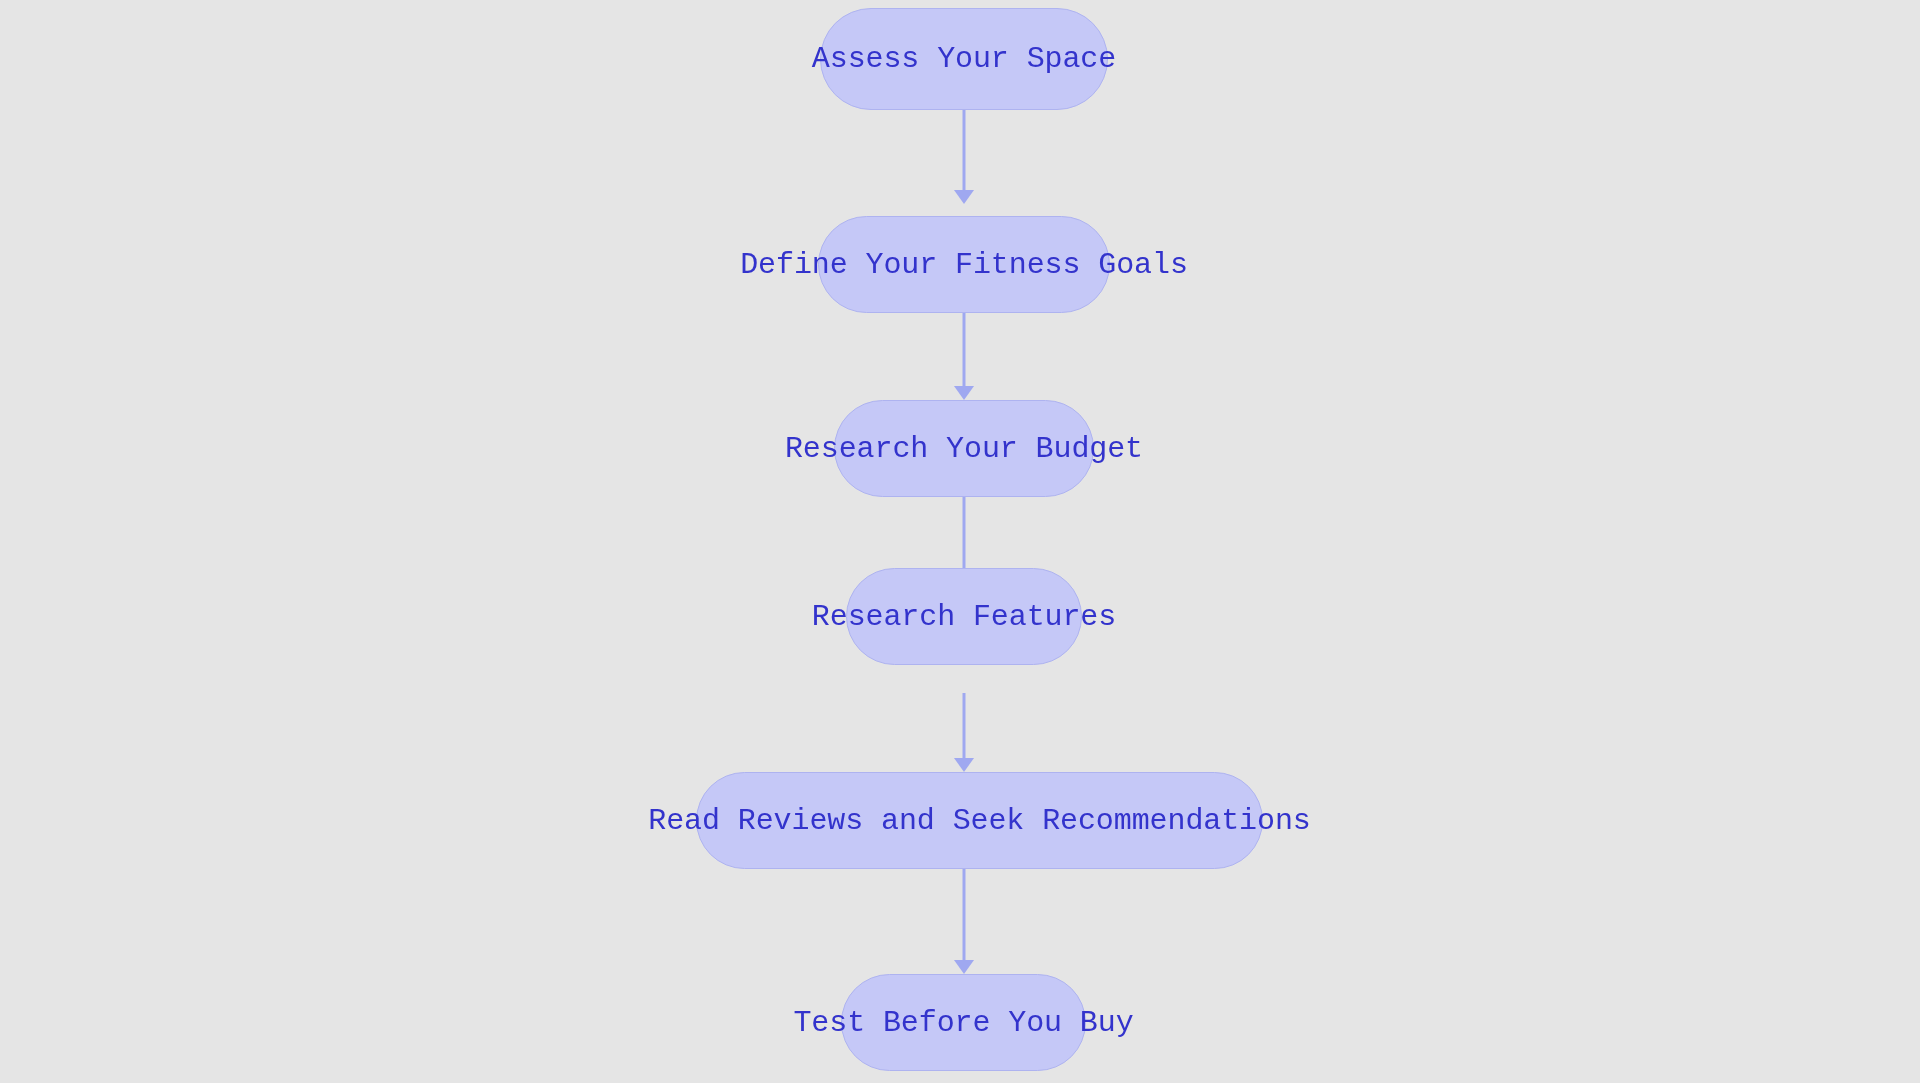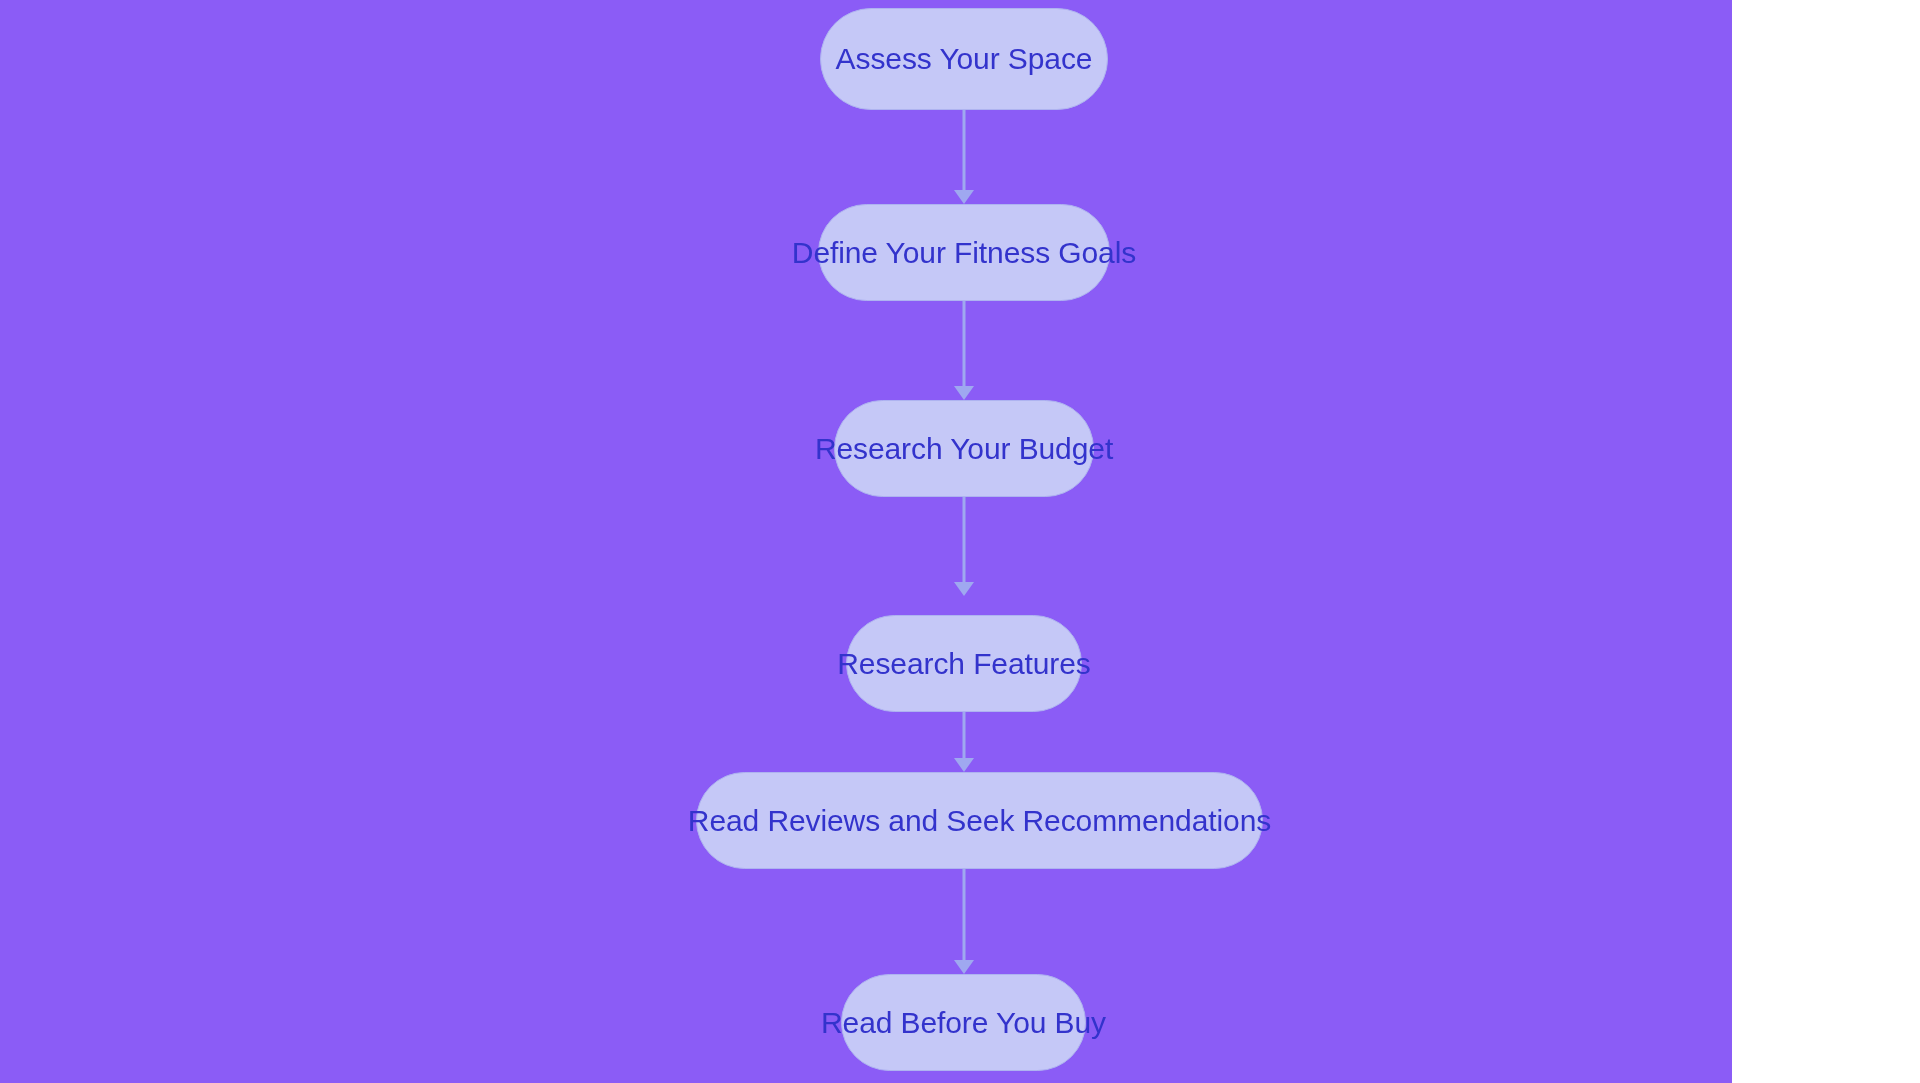--- a/index.html
+++ b/index.html
@@ -8,23 +8,24 @@
     background: #ffffff;
   }
   body {
     width: 1920px;
     height: 1083px;
     overflow: hidden;
     font-family: "Liberation Sans", "DejaVu Sans", sans-serif;
   }
   #flowchart-canvas {
     position: relative;
-    width: 1732px;
+    width: 1920px;
     height: 1083px;
-    background: #8b5cf6;
+    background: #e5e5e5;
+    font-family: Liberation Mono, monospace;
   }
   .flow-node {
     position: absolute;
     box-sizing: border-box;
     display: flex;
     align-items: center;
     justify-content: center;
     background: #c5c8f7;
     border: 1.5px solid #aeb3f0;
     border-radius: 999px;
@@ -78,28 +79,28 @@
     </div>
     <div class="flow-connector" style="left: 950px; top: 869px; height: 105px;">
       <svg width="28" height="105" viewBox="0 0 28 105">
         <line x1="14" y1="0" x2="14" y2="92" stroke="#9FA8F0" stroke-width="3"></line>
         <polygon points="4,91 24,91 14,105" fill="#9FA8F0"></polygon>
       </svg>
     </div>
     <div class="flow-node" style="left: 820px; top: 8px; width: 288px; height: 102px;">
       <span class="flow-node-label">Assess Your Space</span>
     </div>
-    <div class="flow-node" style="left: 818px; top: 204px; width: 292px; height: 97px;">
+    <div class="flow-node" style="left: 818px; top: 216px; width: 292px; height: 97px;">
       <span class="flow-node-label">Define Your Fitness Goals</span>
     </div>
     <div class="flow-node" style="left: 834px; top: 400px; width: 260px; height: 97px;">
       <span class="flow-node-label">Research Your Budget</span>
     </div>
-    <div class="flow-node" style="left: 846px; top: 615px; width: 236px; height: 97px; justify-content: center;">
+    <div class="flow-node" style="left: 846px; top: 568px; width: 236px; height: 97px; justify-content: center;">
       <span class="flow-node-label">Research Features</span>
     </div>
     <div class="flow-node" style="left: 696px; top: 772px; width: 567px; height: 97px;">
       <span class="flow-node-label">Read Reviews and Seek Recommendations</span>
     </div>
     <div class="flow-node" style="left: 841px; top: 974px; width: 245px; height: 97px;">
-      <span class="flow-node-label">Read Before You Buy</span>
+      <span class="flow-node-label">Test Before You Buy</span>
     </div>
   </div>
 
 </body></html>

